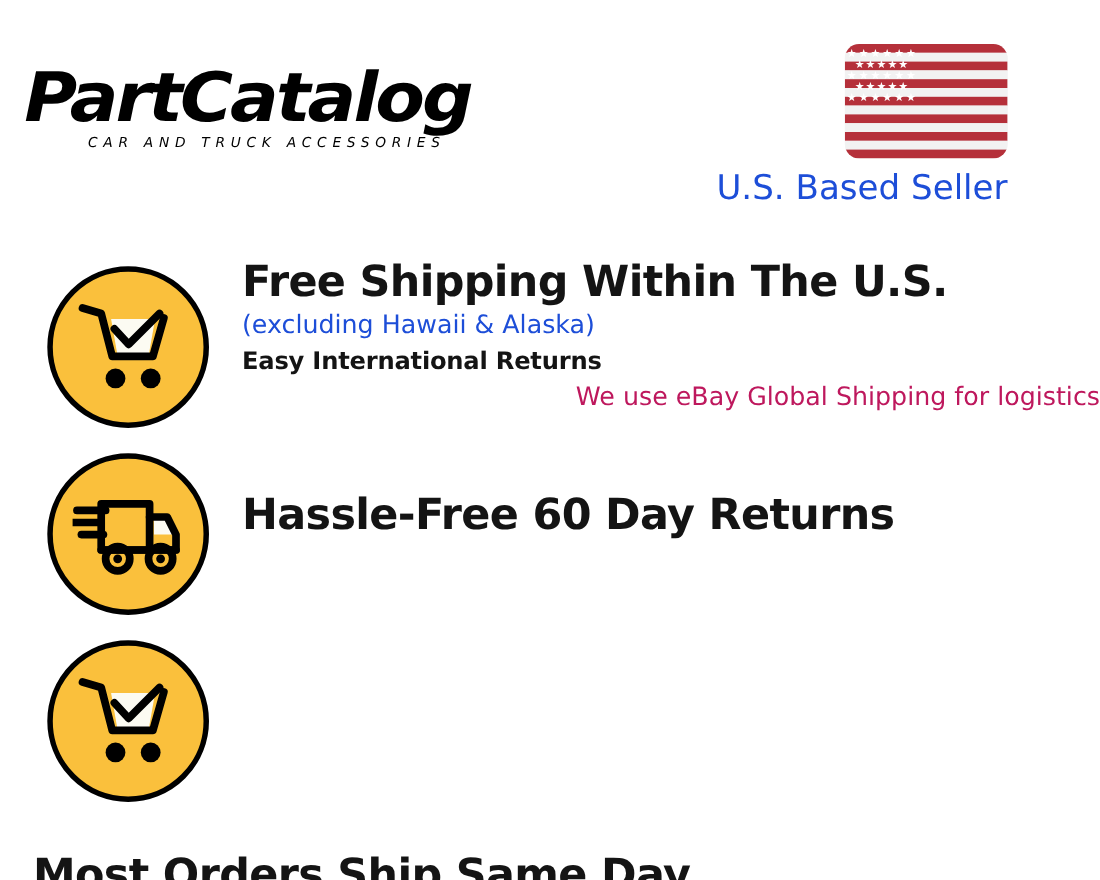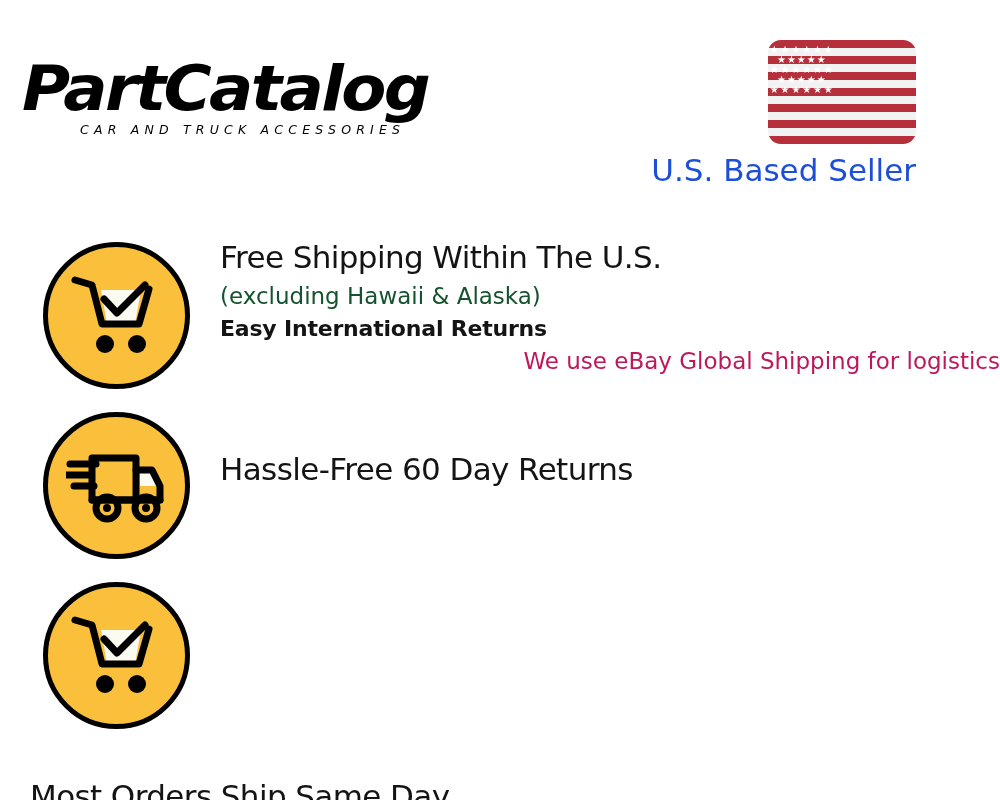--- a/index.html
+++ b/index.html
@@ -153,33 +153,33 @@
     transform: translate(-50%, -50%);
   }
 
   .feature-text {
     flex: 1 1 auto;
     padding-left: 30px;
   }
 
   .feat-title {
     font-family: "DejaVu Sans", sans-serif;
-    font-weight: 400;
-    font-size: 31px;
+    font-weight: 700;
+    font-size: 39px;
     line-height: 46px;
     letter-spacing: -0.6px;
     color: #141414;
     white-space: nowrap;
   }
   .feat-sub {
     font-family: "DejaVu Sans", sans-serif;
     font-weight: 400;
     font-size: 23px;
     line-height: 32px;
-    color: #14532d;
+    color: #1d4ed8;
     white-space: nowrap;
   }
   .feat-strong {
     font-family: "DejaVu Sans", sans-serif;
     font-weight: 700;
     font-size: 22px;
     line-height: 34px;
     letter-spacing: -0.2px;
     color: #141414;
     white-space: nowrap;

